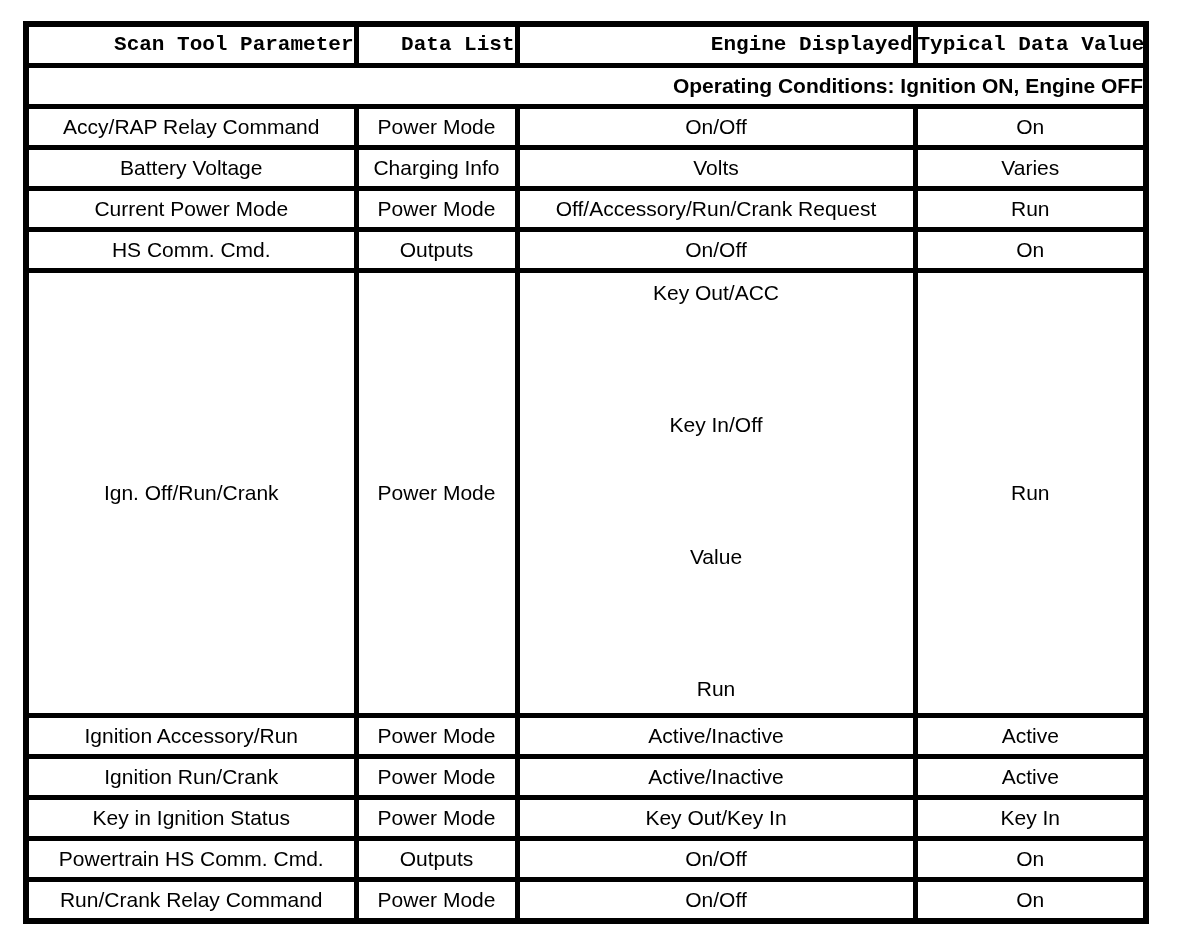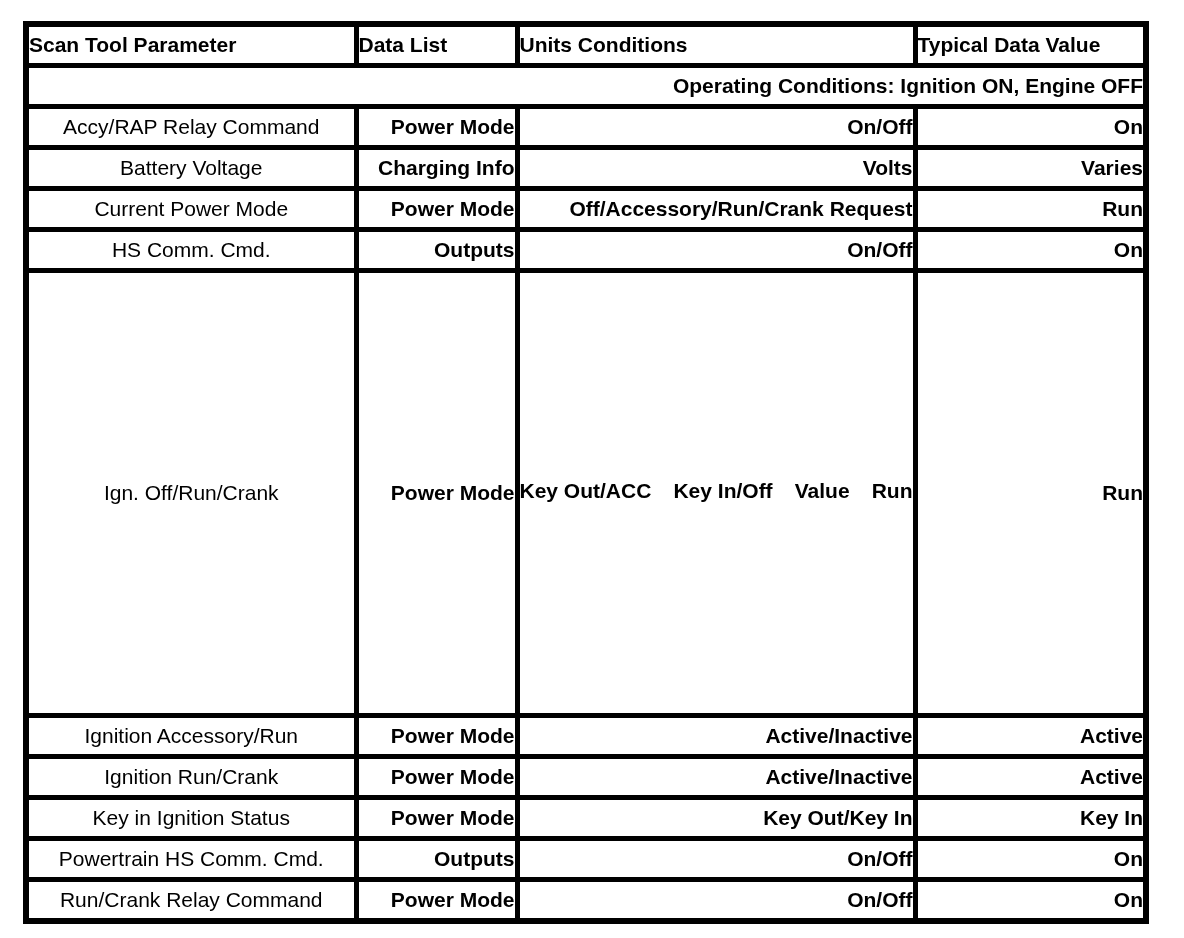--- a/index.html
+++ b/index.html
@@ -28,42 +28,42 @@
   table.scan-table td {
     border: 5px solid #000000;
     padding: 0;
     height: 36px;
     vertical-align: middle;
     overflow: hidden;
     white-space: nowrap;
   }
   table.scan-table th {
     font-weight: bold;
-    text-align: left;
+    text-align: right;
+    font-family: Liberation Mono, monospace;
   }
   td.c1 {
     text-align: center;
     padding-left: 4px;
   }
   td.c2, td.c3, td.c4 {
-    text-align: right;
-    font-weight: bold;
+    text-align: center;
   }
   tr.opcond td {
     font-weight: bold;
     text-align: right;
   }
   tr.tall td {
     height: 440px;
   }
   .units-stack {
     height: 440px;
     box-sizing: border-box;
     display: flex;
-    flex-direction: row;
+    flex-direction: column;
     justify-content: space-between;
     align-items: center;
     padding: 8px 0 12px 0;
   }
   .units-stack span {
     display: block;
   }
 </style>
 </head>
 <body>
@@ -73,21 +73,21 @@
     <colgroup>
       <col style="width:330px">
       <col style="width:161px">
       <col style="width:398px">
       <col style="width:231px">
     </colgroup>
     <thead>
       <tr>
         <th>Scan Tool Parameter</th>
         <th>Data List</th>
-        <th>Units Conditions</th>
+        <th>Engine Displayed</th>
         <th>Typical Data Value</th>
       </tr>
     </thead>
     <tbody>
       <tr class="opcond">
         <td colspan="4">Operating Conditions: Ignition ON, Engine OFF</td>
       </tr>
 
       <tr>
         <td class="c1">Accy/RAP Relay Command</td>

